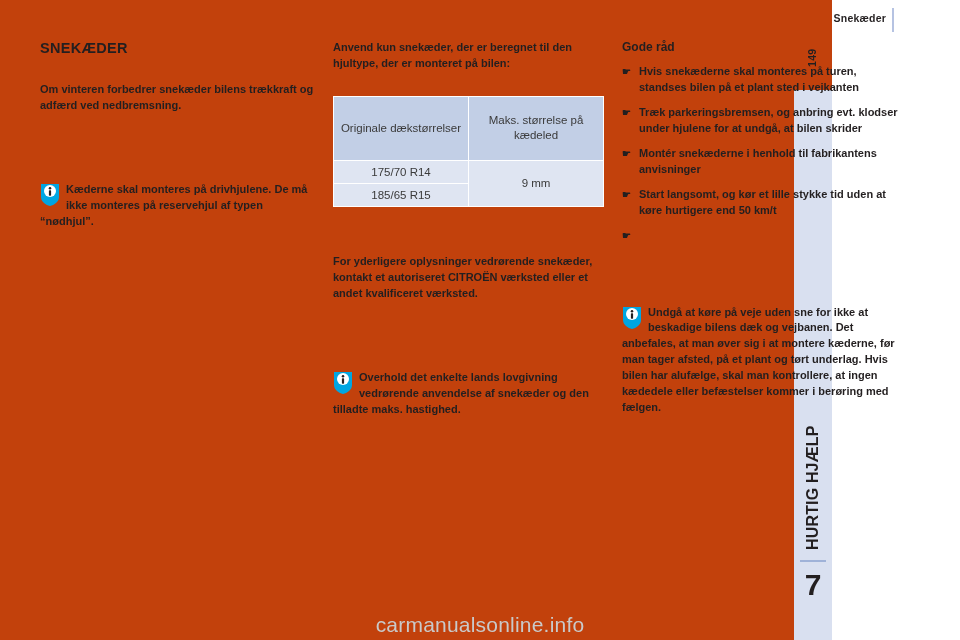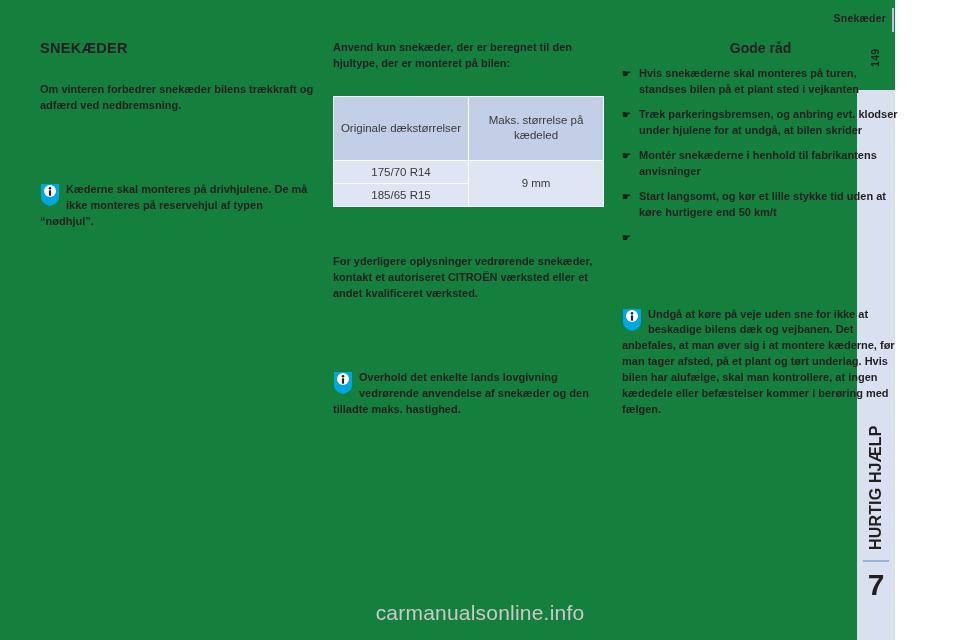--- a/index.html
+++ b/index.html
@@ -13,22 +13,22 @@
     position: relative;
     overflow: hidden;
     font-family: "Liberation Sans", sans-serif;
     color: #231f20;
   }
 
   
   #page {
     position: absolute;
     left: 0; top: 0;
-    width: 895px; height: 640px;
-    background: #15803d;
+    width: 832px; height: 640px;
+    background: #c2410c;
   }
 
   
   #header-zone {
     position: absolute;
     left: 0; top: 0;
     width: 960px; height: 36px;
   }
   #header-title {
     position: absolute;
@@ -192,25 +192,24 @@
     color: #3a3a3a;
     font-size: 11.5px;
     font-weight: normal;
     padding: 5px 6px;
     text-align: center;
     vertical-align: middle;
   }
 
   
   .tips-heading {
-    font-size: 14px;
+    font-size: 12px;
     font-weight: bold;
     color: #231f20;
     margin: 0 0 10px 0;
-    text-align: center;
   }
   .tips-list {
     list-style: none;
     margin: 0;
     padding: 0;
   }
   .tips-list li {
     position: relative;
     padding-left: 17px;
     margin-bottom: 9px;
@@ -230,21 +229,21 @@
   
   #watermark {
     position: absolute;
     left: 0;
     bottom: 0;
     width: 960px;
     text-align: center;
     font-size: 21px;
     color: #c9c9c9;
     letter-spacing: .01em;
-    padding-bottom: 15px;
+    padding-bottom: 3px;
   }
 </style>
 </head>
 <body>
 
 <div id="page">
 
   <div id="header-zone">
     <div id="header-title">Snekæder</div>
     <div id="header-rule"></div>

